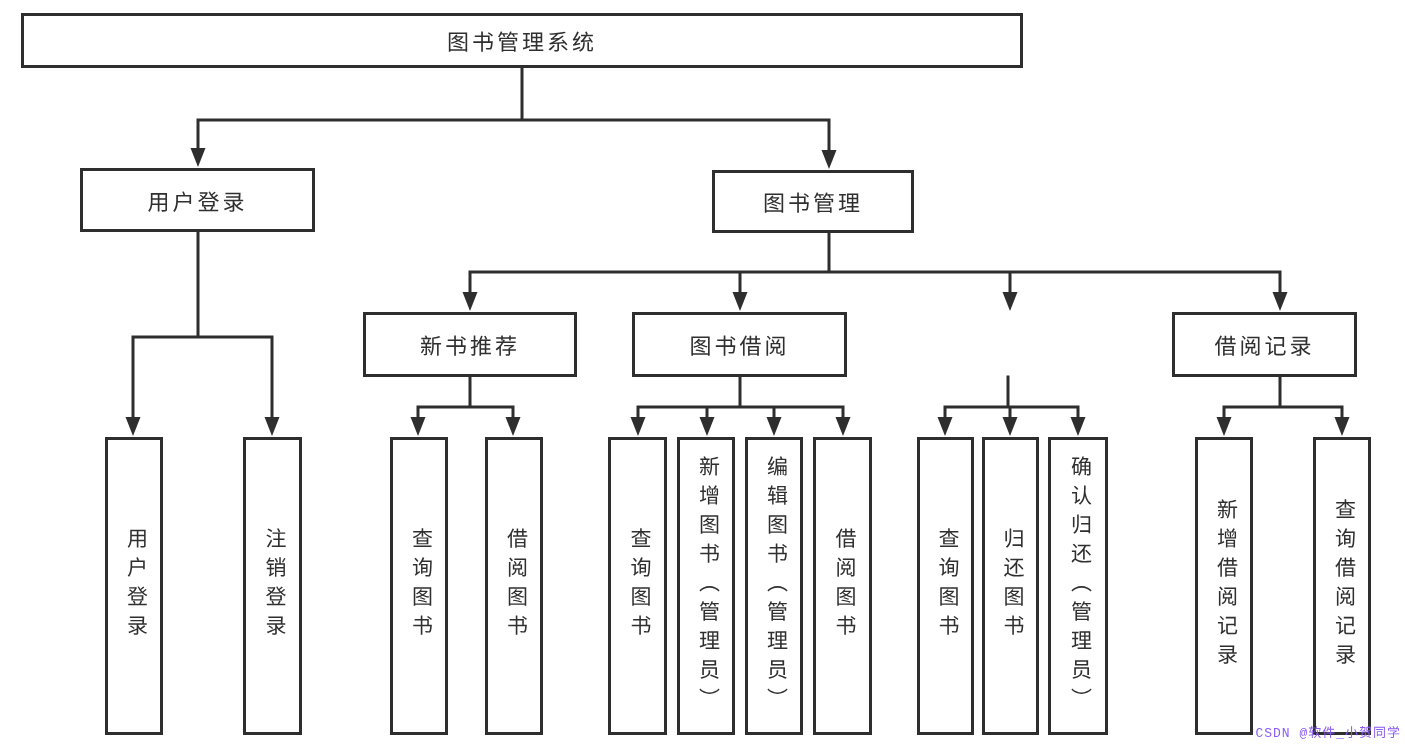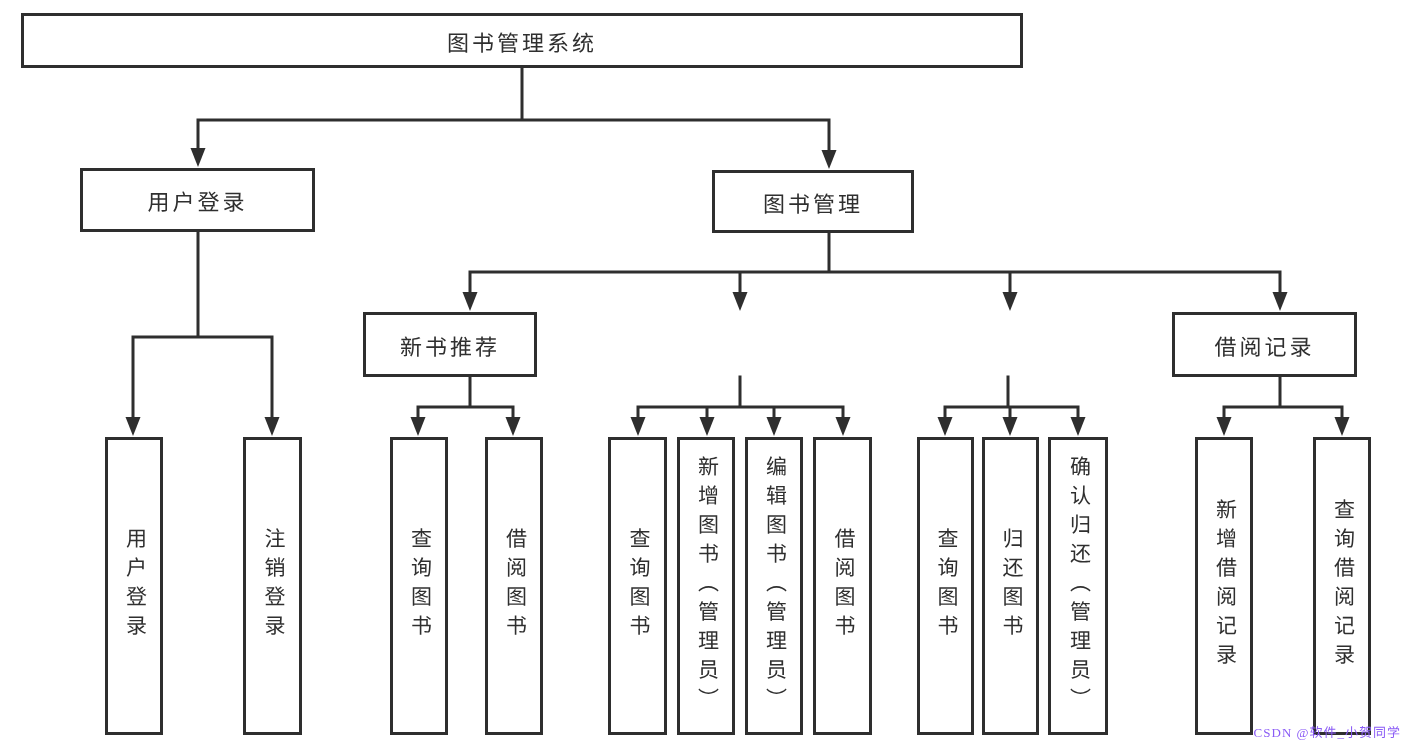--- a/index.html
+++ b/index.html
@@ -1,18 +1,18 @@
 <!DOCTYPE html>
 <html lang="zh-CN"><head>
 <meta charset="utf-8">
 <style>
   html,body{margin:0;padding:0;background:#fff;}
   .stage{
     position:relative;width:1405px;height:747px;background:#ffffff;
-    font-family:Liberation Serif, serif;color:#2f2f2f;overflow:hidden;
+    font-family:Liberation Mono, monospace;color:#2f2f2f;overflow:hidden;
   }
   .wires{position:absolute;left:0;top:0;width:1405px;height:747px;}
   .node{
     position:absolute;box-sizing:border-box;background:#fff;border:3px solid #2e2e2e;
     display:flex;align-items:center;justify-content:center;
     font-size:22px;letter-spacing:3px;white-space:nowrap;
   }
   .leaf{
     position:absolute;box-sizing:border-box;background:#fff;border:3px solid #2e2e2e;
     top:437px;height:298px;
@@ -68,21 +68,22 @@
       <polygon points="1216.5,417 1231.5,417 1224,436"></polygon>
       <polygon points="1334.5,417 1349.5,417 1342,436"></polygon>
     </g>
   </svg>
 
   <div class="node" style="left:21px;top:13px;width:1002px;height:55px;">图书管理系统</div>
 
   <div class="node" style="left:80px;top:168px;width:235px;height:64px;">用户登录</div>
   <div class="node" style="left:712px;top:170px;width:202px;height:63px;">图书管理</div>
 
-  <div class="node" style="left:363px;top:312px;width:174px;height:65px;">新书推荐</div>
+  <div class="node" style="left:363px;top:312px;width:214px;height:65px;">新书推荐</div>
+  <div class="node" style="left:632px;top:312px;width:215px;height:65px;">图书借阅</div>
   <div class="node" style="left:1172px;top:312px;width:185px;height:65px;">借阅记录</div>
 
   <div class="leaf" style="left:105px;width:58px;">用户登录</div>
   <div class="leaf" style="left:243px;width:59px;">注销登录</div>
   <div class="leaf" style="left:390px;width:58px;">查询图书</div>
   <div class="leaf" style="left:485px;width:58px;">借阅图书</div>
   <div class="leaf" style="left:608px;width:59px;">查询图书</div>
   <div class="leaf" style="left:677px;width:58px;">新增图书（管理员）</div>
   <div class="leaf" style="left:745px;width:58px;">编辑图书（管理员）</div>
   <div class="leaf" style="left:813px;width:59px;">借阅图书</div>

